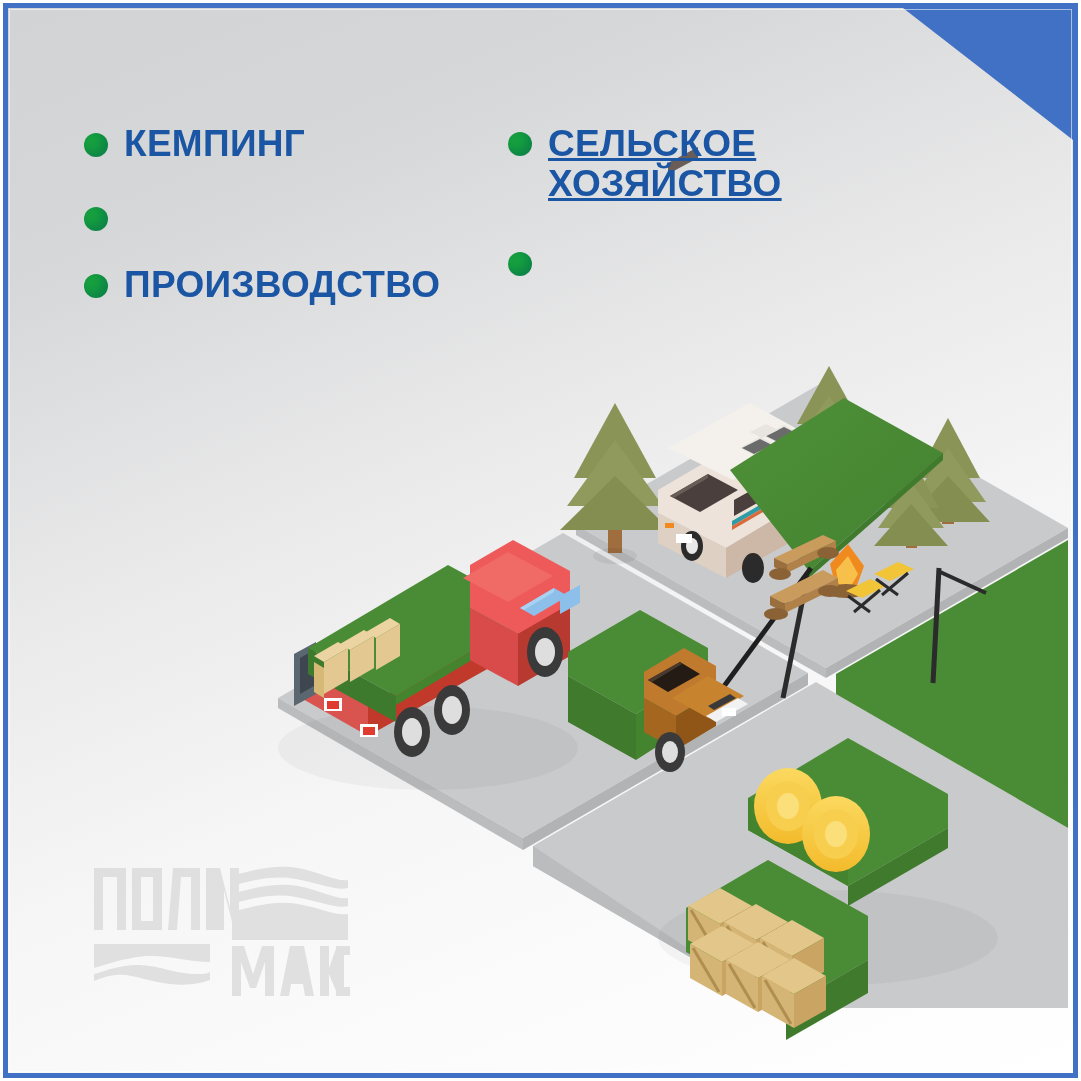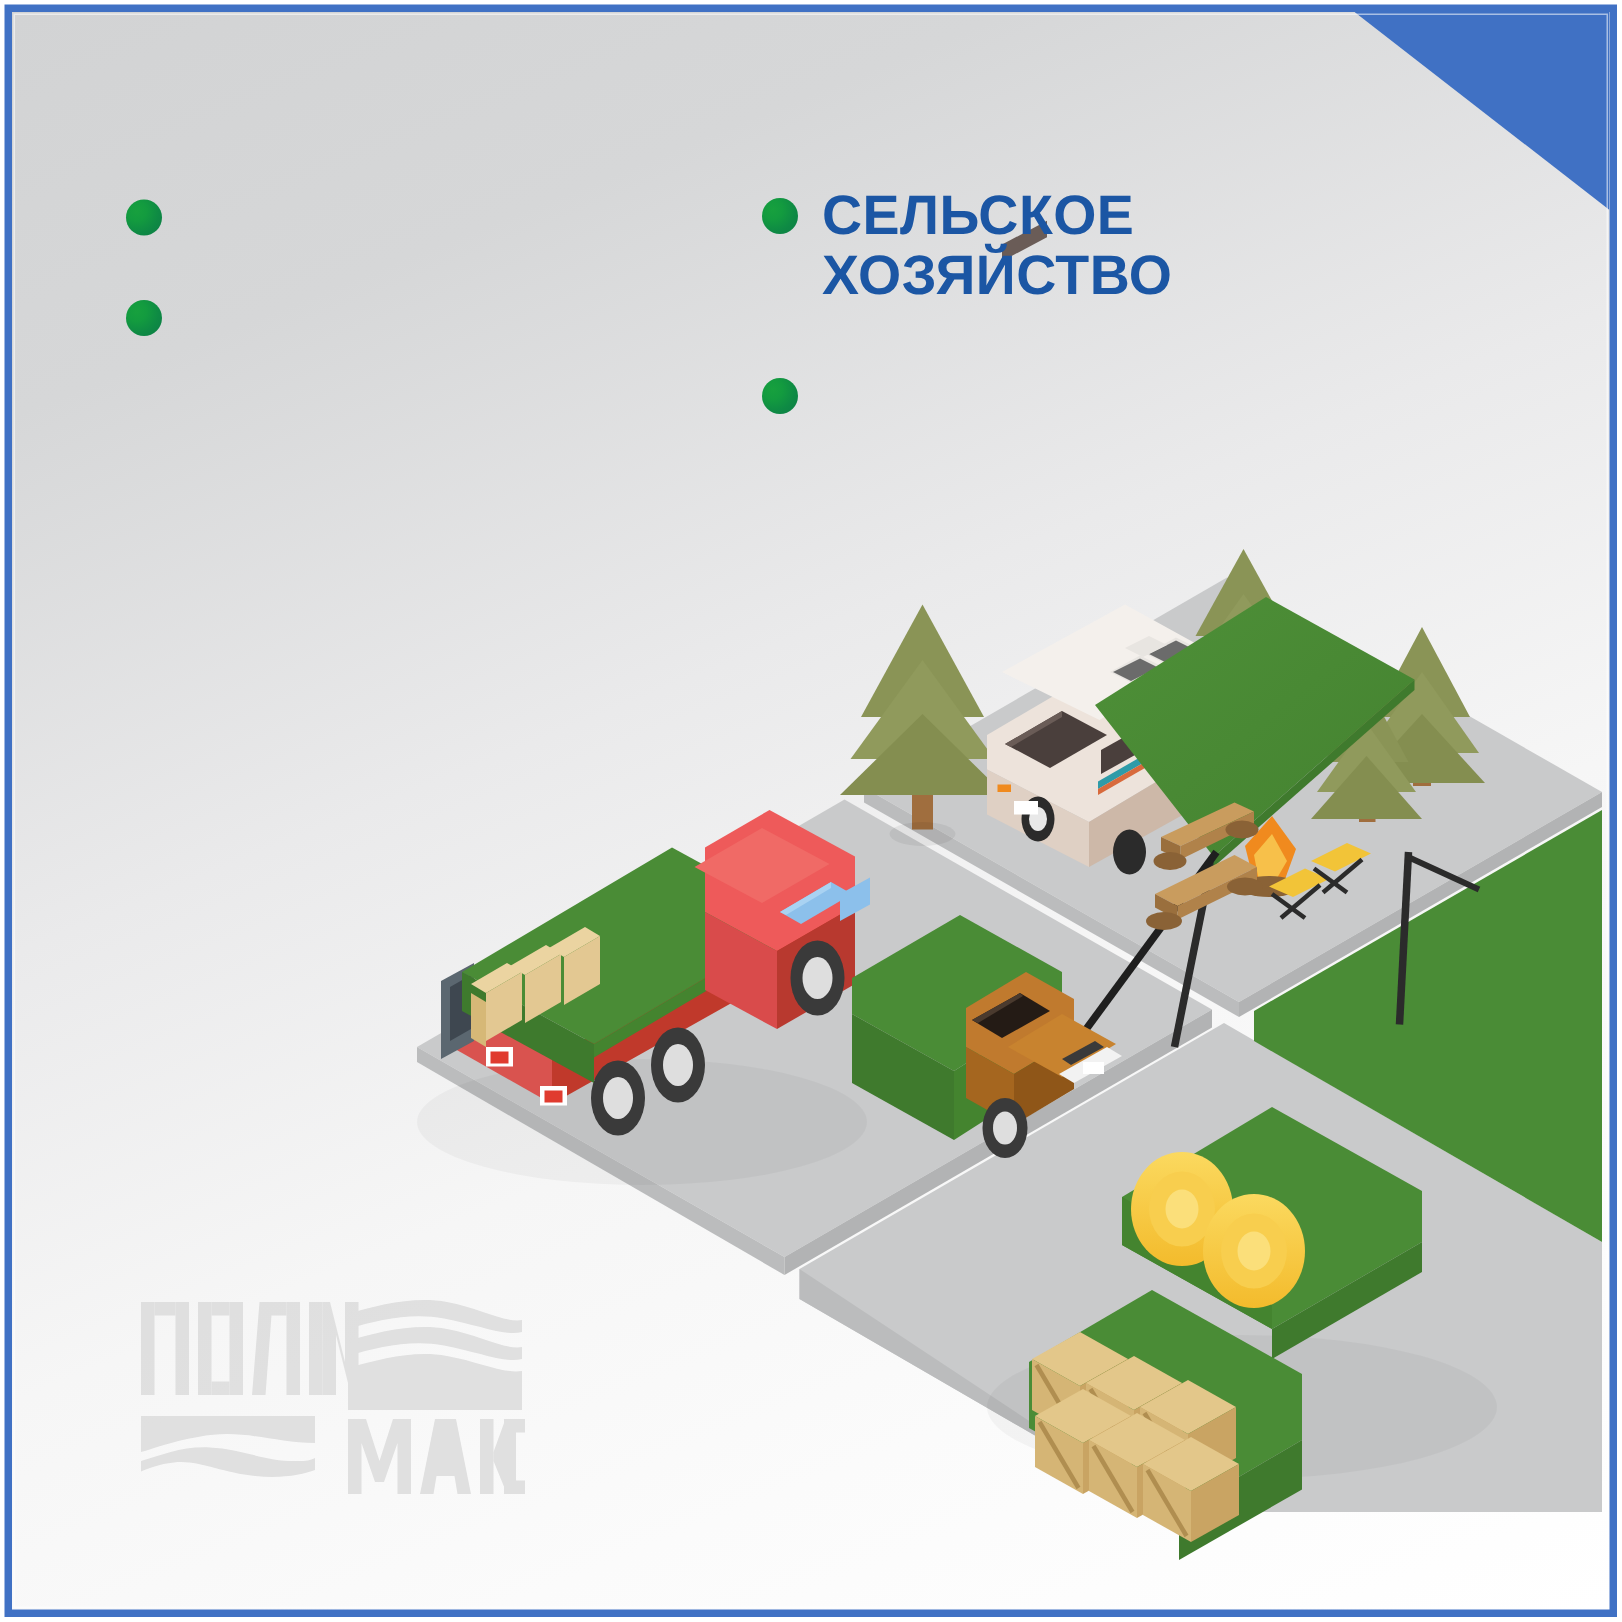--- a/index.html
+++ b/index.html
@@ -69,21 +69,21 @@
 
   .btxt{
     color:#1B56A4;
     font-weight:bold;
     font-size:37px;
     line-height:1.08;
     letter-spacing:.3px;
     font-family:"Liberation Sans",sans-serif;
     white-space:pre-line;
   }
-  .col-right .btxt{font-size:37px;}
+  .col-right .btxt{font-size:37px;text-decoration:underline;}
 
   
   .logo{
     position:absolute;
     left:92px;top:862px;
     width:258px;height:140px;
     z-index:15;
     opacity:.85;
   }
   .logo svg{width:100%;height:100%;display:block;}
@@ -361,23 +361,28 @@
       </g>
 
     </svg>
   </div>
 
   <div class="bullets">
 
     <div class="col col-left">
       <div class="bullet-row">
         <span class="dot"></span>
+        <span class="btxt">КЕМПИНГ</span>
       </div>
       <div class="bullet-row">
         <span class="dot"></span>
+      </div>
+      <div class="bullet-row">
+        <span class="dot"></span>
+        <span class="btxt">ПРОИЗВОДСТВО</span>
       </div>
     </div>
 
     <div class="col col-right">
       <div class="bullet-row">
         <span class="dot"></span>
         <span class="btxt">СЕЛЬСКОЕ
 ХОЗЯЙСТВО</span>
       </div>
       <div class="bullet-row">

